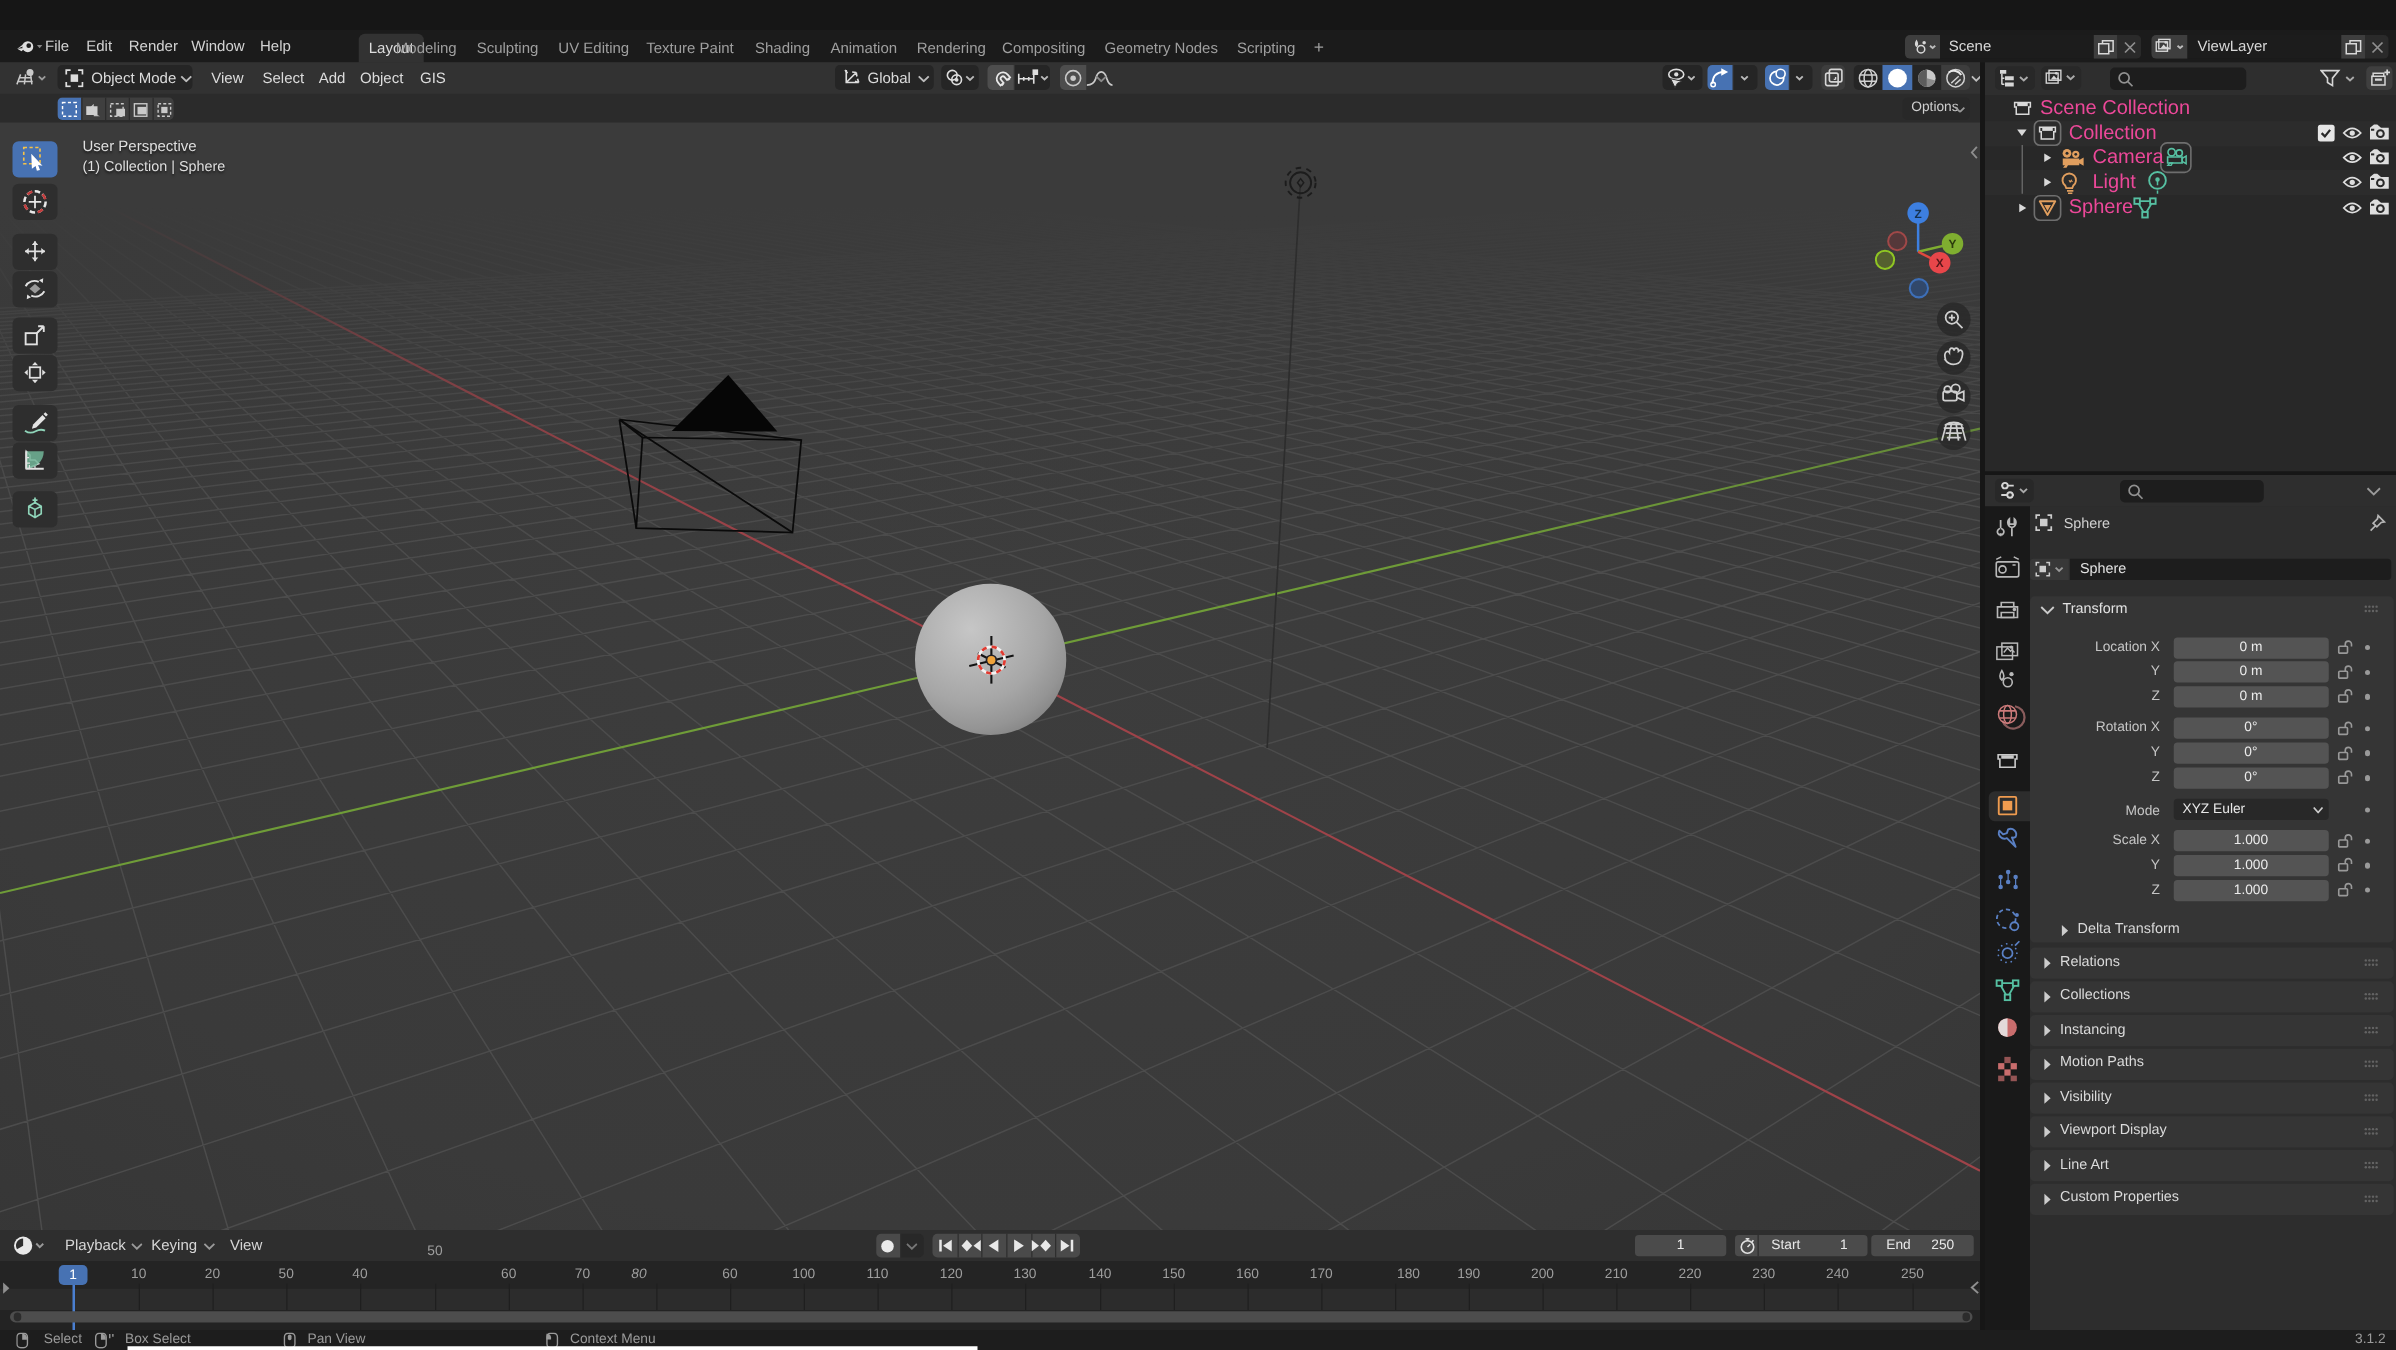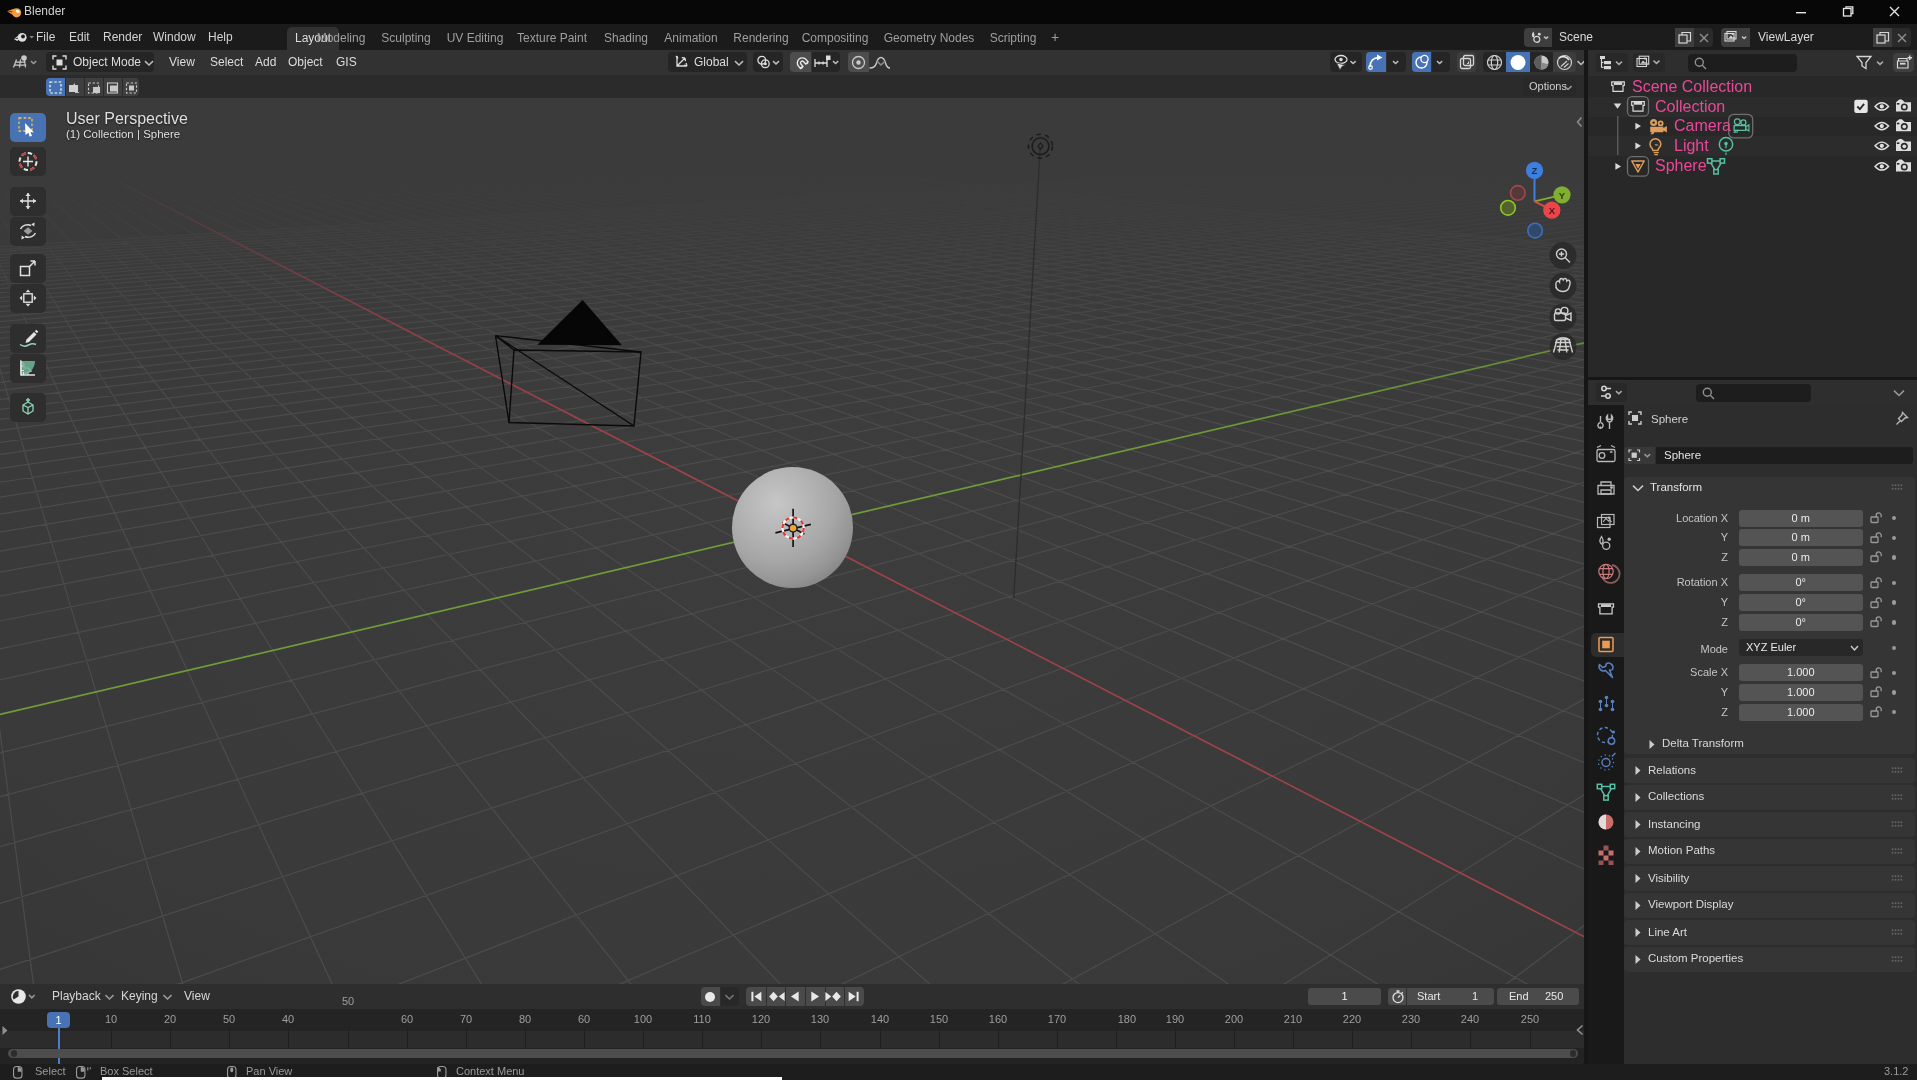--- a/index.html
+++ b/index.html
@@ -26,35 +26,20 @@
 .field{position:absolute;background:#545454;border-radius:3px;color:#ececec;font-size:11px;text-align:center;line-height:17px;}
 .plabel{position:absolute;color:#c5c5c5;font-size:11px;text-align:right;line-height:17px;}
 .dots{position:absolute;width:12px;height:7px;opacity:.55;}
 #timeline{left:0;top:984px;width:1584px;height:80px;background:#232323;}
 #statusbar{left:0;top:1064px;width:1917px;height:16px;background:#1d1d1d;}
 .sbtxt{position:absolute;color:#9a9a9a;font-size:11px;line-height:15px;}
 </style></head>
 <body>
 <div id="stage" class="abs" style="width:1917px;height:1080px;">
 
-<div class="abs" id="titlebar">
-  <svg class="abs" style="left:6px;top:4px;" width="17" height="16" viewBox="0 0 17 16">
-    <circle cx="10.6" cy="8.8" r="4.6" fill="#f79a36"></circle>
-    <ellipse cx="11.7" cy="7.4" rx="2.0" ry="1.45" fill="#fdfdfd" transform="rotate(18 11.7 7.4)"></ellipse>
-    <path d="M1 7.2 L8.5 4.6 L6.4 7.4 Z" fill="#f79a36"></path>
-    <path d="M1 7.2 L7.2 8.6 L9.5 11.2 L6 10.4 Z" fill="#f79a36" opacity="0.9"></path>
-  </svg>
-  <div class="txt" style="left:24px;top:4px;color:#cfcfcf;font-size:12px;">Blender</div>
-  <svg class="abs" style="left:1796px;top:6px;" width="110" height="12" viewBox="0 0 110 12">
-    <rect x="0" y="6" width="10" height="1.4" fill="#e6e6e6"></rect>
-    <rect x="47.5" y="2.5" width="7.5" height="7.5" fill="none" stroke="#e6e6e6" stroke-width="1.3"></rect>
-    <path d="M50 2.5 V0.8 H56.8 V7.6 H55" fill="none" stroke="#e6e6e6" stroke-width="1.3"></path>
-    <path d="M94 1 L103 10 M103 1 L94 10" stroke="#e6e6e6" stroke-width="1.3"></path>
-  </svg>
-</div>
 
 <div class="abs" id="topbar">
   <svg class="abs" style="left:12px;top:5px;" width="22" height="16" viewBox="0 0 22 16">
     <circle cx="10.2" cy="8.3" r="4.4" fill="#dedede"></circle>
     <circle cx="11" cy="7.5" r="1.9" fill="#1b1b1b"></circle>
     <path d="M1.8 10 L8.5 5 L5.7 8.4 Z M1.8 10 L8 9.4 L5.2 12 Z" fill="#dedede"></path>
     <path d="M17.5 7 l2.2 2.6 2.2-2.6 z" fill="#888"></path>
   </svg>
   <div class="menuitem" style="left:36px;">File</div>
   <div class="menuitem" style="left:69px;">Edit</div>
@@ -166,21 +151,21 @@
       <line x1="793.1" y1="508.8" x2="793.1" y2="546.9"></line>
       <line x1="775.4" y1="532.8" x2="810.9" y2="524.4"></line>
       <line x1="782.3" y1="522.6" x2="804.4" y2="534.0"></line>
     </g>
     <circle cx="793.1" cy="528.1" r="10.6" fill="none" stroke="#f4f4f4" stroke-width="2.2"></circle>
     <circle cx="793.1" cy="528.1" r="10.6" fill="none" stroke="#e03a30" stroke-width="2.2" stroke-dasharray="4.2 4.1"></circle>
     <circle cx="793.1" cy="528.1" r="4.6" fill="#222228"></circle>
     <circle cx="793.1" cy="528.1" r="3.2" fill="#efa33a"></circle>
   </svg>
   </div>
-  <div class="txt" style="left:66px;top:60px;color:#dfdfdf;font-size:16px;text-shadow:0 1px 2px rgba(0,0,0,.6);">User Perspective</div>
+  <div class="txt" style="left:66px;top:60px;color:#dfdfdf;font-size:12px;text-shadow:0 1px 2px rgba(0,0,0,.6);">User Perspective</div>
   <div class="txt" style="left:66px;top:78px;color:#dfdfdf;font-size:11.5px;text-shadow:0 1px 2px rgba(0,0,0,.6);">(1) Collection | Sphere</div>
   <svg class="abs" style="left:1575px;top:65px;" width="9" height="14" viewBox="0 0 9 14">
         <path d="M6.5 2.5 l-4 4.5 4 4.5" stroke="#8e8e8e" stroke-width="1.5" fill="none"></path>
       </svg>
   <div id="vph1">
     <svg class="abs" style="left:12px;top:4px;" width="28" height="17" viewBox="0 0 28 17">
       <path d="M4.5 5.5 L1.5 13.5 M8.5 5.5 L7.5 13.5 M12.5 5.5 L13.5 13.5 M3 8.2 H13.5 M2 11.2 H14.2" stroke="#c9c9c9" stroke-width="1.2" fill="none"></path>
       <circle cx="12" cy="4" r="2.8" fill="#c9c9c9"></circle>
       <path d="M19.0 7.1 L21.6 9.5 L24.2 7.1" fill="none" stroke="#999" stroke-width="1.5"></path>
     </svg>
@@ -938,21 +923,21 @@
   <div class="txt" style="left:1545px;top:6px;color:#e8e8e8;font-size:11px;">250</div>
   <div class="abs" style="left:0;top:25px;width:1584px;height:22px;background:#242424;"></div>
   <div class="abs" style="left:0;top:47px;width:1584px;height:17px;background:#2c2c2c;"></div>
   <div class="txt" style="left:91px;top:29px;width:40px;text-align:center;color:#9e9e9e;font-size:11px;">10</div>
       <div class="txt" style="left:150px;top:29px;width:40px;text-align:center;color:#9e9e9e;font-size:11px;">20</div>
       <div class="txt" style="left:209px;top:29px;width:40px;text-align:center;color:#9e9e9e;font-size:11px;">50</div>
       <div class="txt" style="left:268px;top:29px;width:40px;text-align:center;color:#9e9e9e;font-size:11px;">40</div>
       <div class="txt" style="left:328px;top:11px;width:40px;text-align:center;color:#9e9e9e;font-size:11px;">50</div>
       <div class="txt" style="left:387px;top:29px;width:40px;text-align:center;color:#9e9e9e;font-size:11px;">60</div>
       <div class="txt" style="left:446px;top:29px;width:40px;text-align:center;color:#9e9e9e;font-size:11px;">70</div>
-      <div class="txt" style="left:505px;top:29px;width:40px;text-align:center;color:#9e9e9e;font-size:11px;">80</div>
+      <div class="txt" style="left:505px;top:29px;width:40px;text-align:left;color:#9e9e9e;font-size:11px;font-style:italic;">80</div>
       <div class="txt" style="left:564px;top:29px;width:40px;text-align:center;color:#9e9e9e;font-size:11px;">60</div>
       <div class="txt" style="left:623px;top:29px;width:40px;text-align:center;color:#9e9e9e;font-size:11px;">100</div>
       <div class="txt" style="left:682px;top:29px;width:40px;text-align:center;color:#9e9e9e;font-size:11px;">110</div>
       <div class="txt" style="left:741px;top:29px;width:40px;text-align:center;color:#9e9e9e;font-size:11px;">120</div>
       <div class="txt" style="left:800px;top:29px;width:40px;text-align:center;color:#9e9e9e;font-size:11px;">130</div>
       <div class="txt" style="left:860px;top:29px;width:40px;text-align:center;color:#9e9e9e;font-size:11px;">140</div>
       <div class="txt" style="left:919px;top:29px;width:40px;text-align:center;color:#9e9e9e;font-size:11px;">150</div>
       <div class="txt" style="left:978px;top:29px;width:40px;text-align:center;color:#9e9e9e;font-size:11px;">160</div>
       <div class="txt" style="left:1037px;top:29px;width:40px;text-align:center;color:#9e9e9e;font-size:11px;">170</div>
       <div class="txt" style="left:1096px;top:29px;width:40px;text-align:right;color:#9e9e9e;font-size:11px;">180</div>

